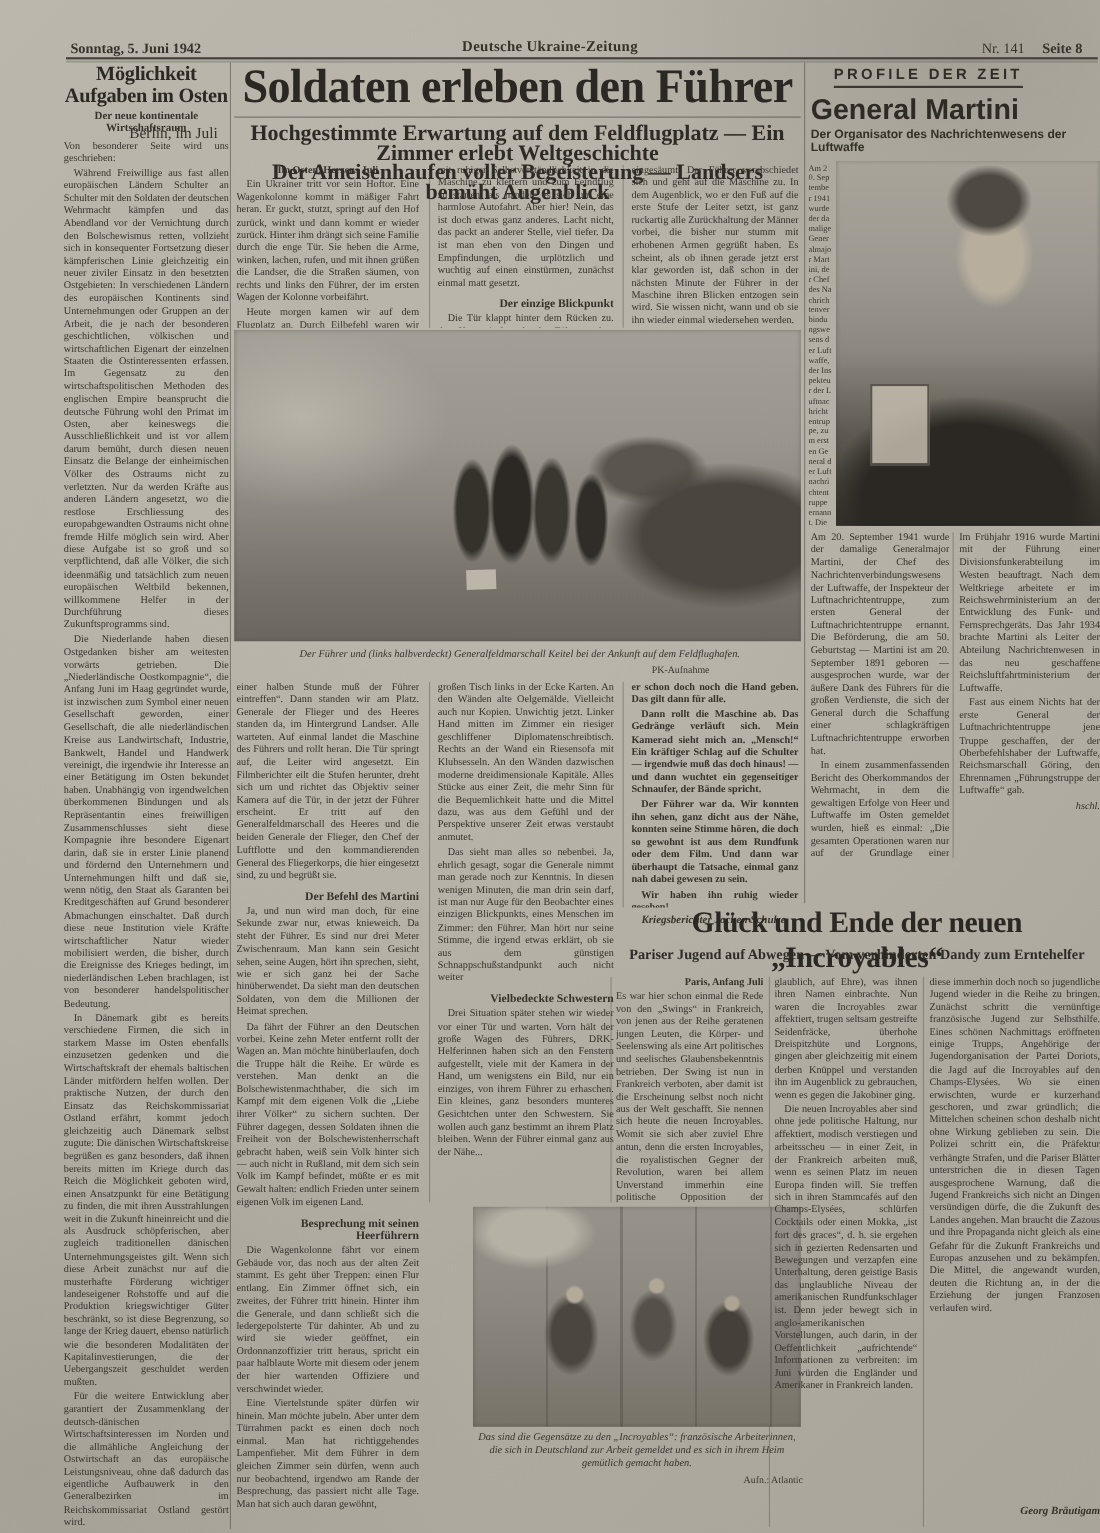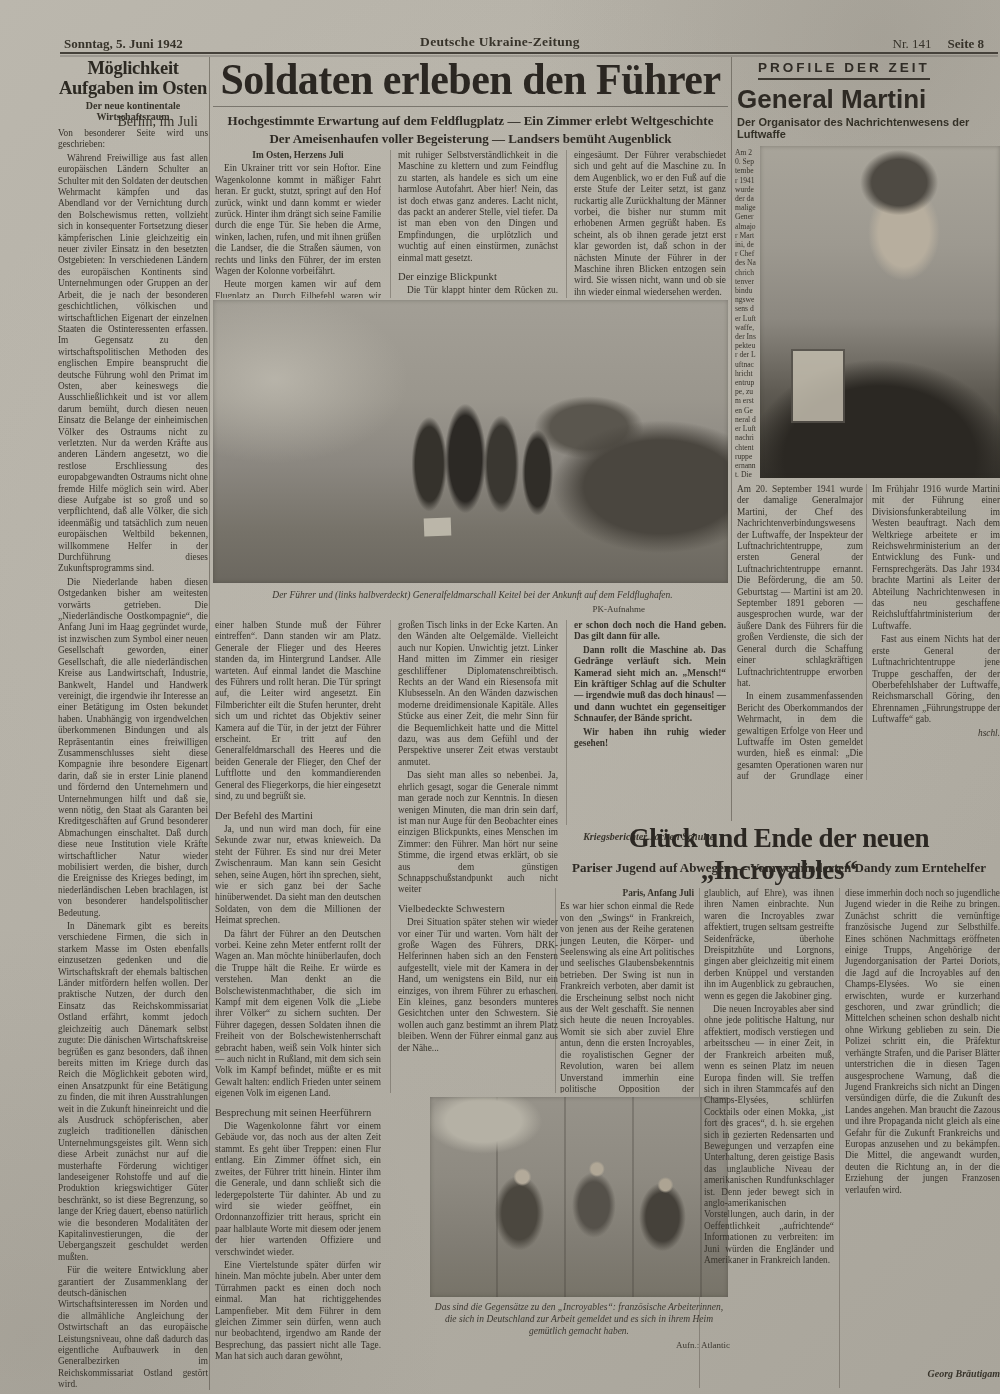--- a/index.html
+++ b/index.html
@@ -16,30 +16,30 @@
   
   .mast-date{top:36px;left:64px;font-size:13px;font-weight:bold;}
   .mast-title{top:34px;left:0;right:0;text-align:center;font-size:13.5px;font-weight:bold;letter-spacing:.3px;}
   .mast-issue{top:36px;right:16px;font-size:13px;}
   .mast-issue b{margin-left:16px;}
   .mast-rule{top:52px;left:60px;right:2px;height:2px;background:#45413a;box-shadow:0 3px 0 rgba(69,65,58,.25);}
   
   .col{position:absolute;overflow:hidden;text-align:justify;font-size:9.3px;line-height:11.4px;color:#36322a;}
   .col p{margin:0 0 2px;text-indent:9px;}
   .col p.nofirst{text-indent:0;}
-  .col .subhd{font-weight:normal;font-size:10.6px;text-indent:0;margin:7px 0 3px;text-align:left;}
+  .col .subhd{font-weight:bold;font-size:10.6px;text-indent:0;margin:7px 0 3px;text-align:right;}
   .col .dl{font-weight:bold;text-indent:0;text-align:center;}
   .col .dlr{text-indent:0;text-align:right;font-weight:bold;}
   
   .la-title{top:58px;left:58px;width:150px;text-align:center;font-size:18.5px;line-height:20px;font-weight:bold;letter-spacing:-.3px;color:#2c2922;}
   .la-sub{top:100px;left:58px;width:150px;text-align:center;font-weight:bold;font-size:10px;}
   .la-date{top:114px;left:48px;width:150px;text-align:right;font-size:14px;}
   
   .main-headline{top:56px;left:213px;width:515px;text-align:center;font-size:42px;line-height:46px;font-weight:bold;letter-spacing:-.5px;color:#2b2722;transform:scaleY(1.04);}
-  .main-subs{top:106px;left:213px;width:515px;border-top:1px solid rgba(70,66,58,.55);padding-top:5px;text-align:center;font-weight:bold;font-size:13px;line-height:18px;color:#2e2a24;}
+  .main-subs{top:106px;left:213px;width:515px;border-top:1px solid rgba(70,66,58,.55);padding-top:5px;text-align:center;font-weight:bold;font-size:20px;line-height:18px;color:#2e2a24;}
   .photo{position:absolute;box-shadow:0 0 4px rgba(50,46,40,.35) inset;}
   .photo-main{left:213px;top:300px;width:515px;height:283px;
     background:
       radial-gradient(ellipse 190px 120px at 12% 28%, rgba(195,191,180,.7), transparent 70%),
       radial-gradient(ellipse 24px 64px at 42% 58%, #35322c 0 58%, transparent 74%),
       radial-gradient(ellipse 28px 74px at 49% 56%, #2c2925 0 58%, transparent 74%),
       radial-gradient(ellipse 24px 66px at 56% 58%, #3a3731 0 58%, transparent 74%),
       radial-gradient(ellipse 21px 58px at 63% 61%, #302d28 0 58%, transparent 74%),
       radial-gradient(ellipse 140px 85px at 87% 66%, #4a463f 0 55%, transparent 78%),
       radial-gradient(ellipse 70px 40px at 73% 45%, #5a564e 0 55%, transparent 78%),
@@ -152,20 +152,21 @@
   </div>
   <div class="col" style="left:398px;top:620px;width:160px;height:473px;">
     <p class="nofirst">großen Tisch links in der Ecke Karten. An den Wänden alte Oelgemälde. Vielleicht auch nur Kopien. Unwichtig jetzt. Linker Hand mitten im Zimmer ein riesiger geschliffener Diplomatenschreibtisch. Rechts an der Wand ein Riesensofa mit Klubsesseln. An den Wänden dazwischen moderne dreidimensionale Kapitäle. Alles Stücke aus einer Zeit, die mehr Sinn für die Bequemlichkeit hatte und die Mittel dazu, was aus dem Gefühl und der Perspektive unserer Zeit etwas verstaubt anmutet.</p>
     <p>Das sieht man alles so nebenbei. Ja, ehrlich gesagt, sogar die Generale nimmt man gerade noch zur Kenntnis. In diesen wenigen Minuten, die man drin sein darf, ist man nur Auge für den Beobachter eines einzigen Blickpunkts, eines Menschen im Zimmer: den Führer. Man hört nur seine Stimme, die irgend etwas erklärt, ob sie aus dem günstigen Schnappschußstandpunkt auch nicht weiter</p>
     <p class="subhd">Vielbedeckte Schwestern</p>
     <p>Drei Situation später stehen wir wieder vor einer Tür und warten. Vorn hält der große Wagen des Führers, DRK-Helferinnen haben sich an den Fenstern aufgestellt, viele mit der Kamera in der Hand, um wenigstens ein Bild, nur ein einziges, von ihrem Führer zu erhaschen. Ein kleines, ganz besonders munteres Gesichtchen unter den Schwestern. Sie wollen auch ganz bestimmt an ihrem Platz bleiben. Wenn der Führer einmal ganz aus der Nähe...</p>
   </div>
   <div class="col" style="left:574px;top:620px;width:152px;height:205px;font-weight:bold;">
     <p class="nofirst">er schon doch noch die Hand geben. Das gilt dann für alle.</p>
     <p>Dann rollt die Maschine ab. Das Gedränge verläuft sich. Mein Kamerad sieht mich an. „Mensch!“ Ein kräftiger Schlag auf die Schulter — irgendwie muß das doch hinaus! — und dann wuchtet ein gegenseitiger Schnaufer, der Bände spricht.</p>
+    <p>Der Führer war da. Wir konnten ihn sehen, ganz dicht aus der Nähe, konnten seine Stimme hören, die doch so gewohnt ist aus dem Rundfunk oder dem Film. Und dann war überhaupt die Tatsache, einmal ganz nah dabei gewesen zu sein.</p>
     <p>Wir haben ihn ruhig wieder gesehen!</p>
   </div>
   <div class="byline" style="left:574px;top:831px;width:152px;text-align:center;">Kriegsberichter Jochen Schulze.</div>
 
   <div class="photo photo-women"></div>
   <div class="caption" style="left:428px;top:1301px;width:302px;">
     <span>Das sind die Gegensätze zu den „Incroyables“: französische Arbeiterinnen, die sich in Deutschland zur Arbeit gemeldet und es sich in ihrem Heim gemütlich gemacht haben.</span>
     <span class="credit">Aufn.: Atlantic</span>
   </div>
 

